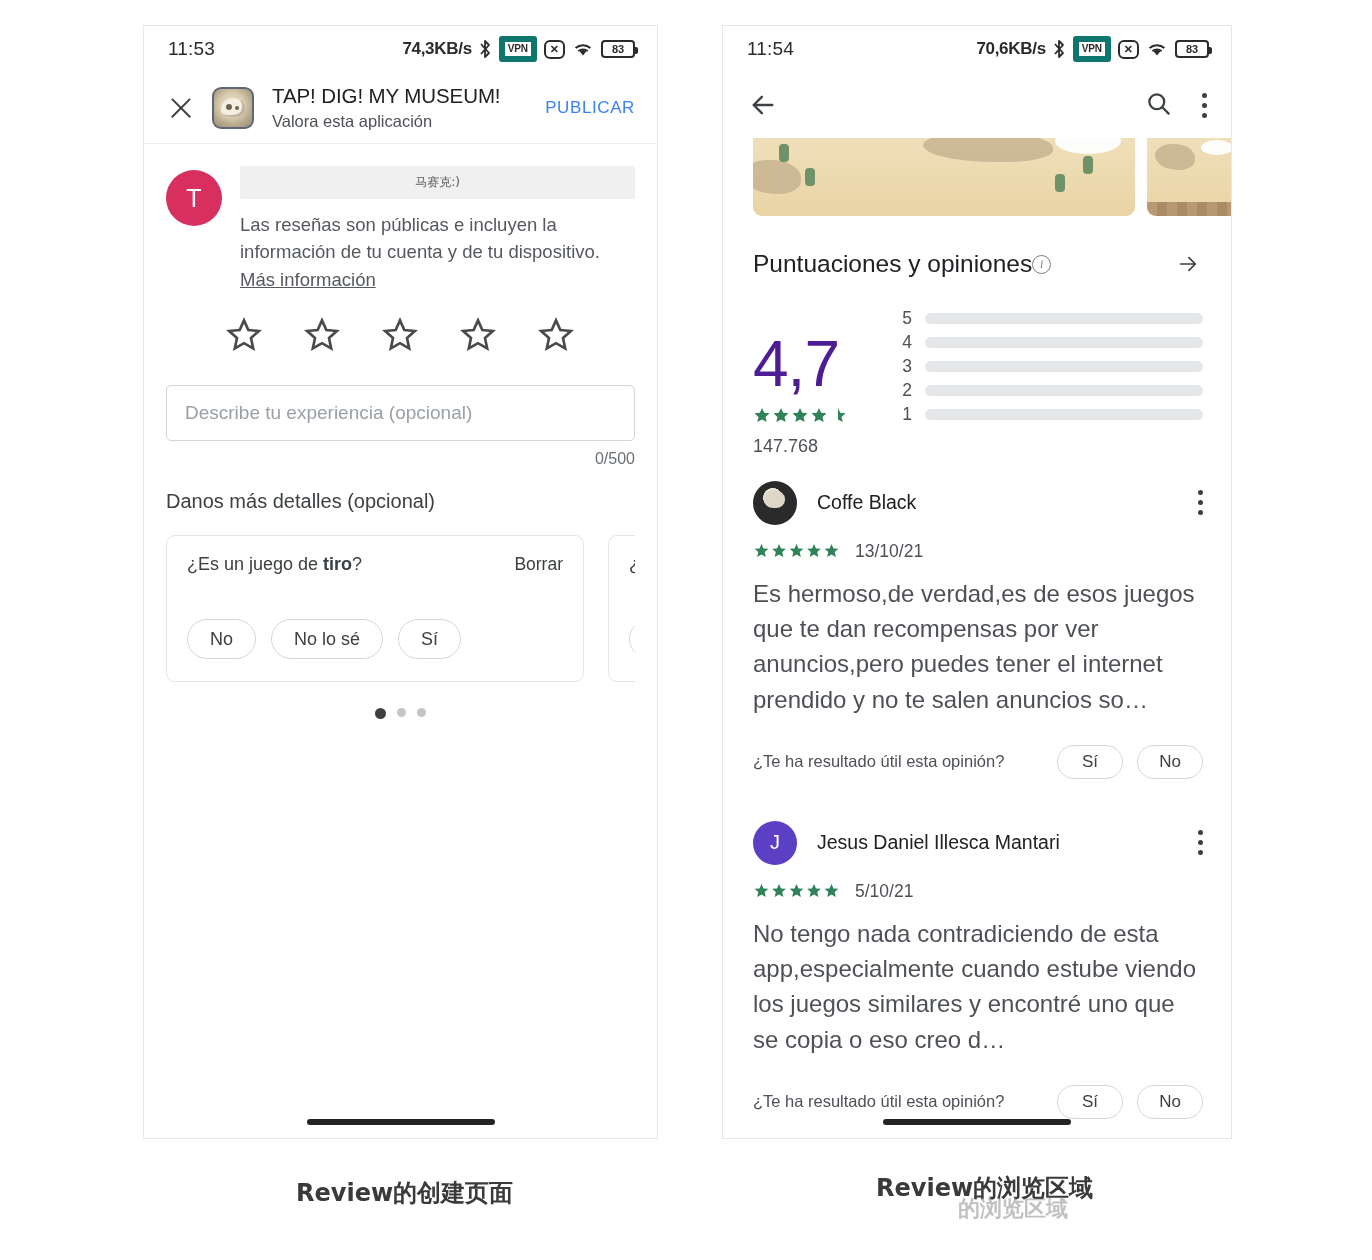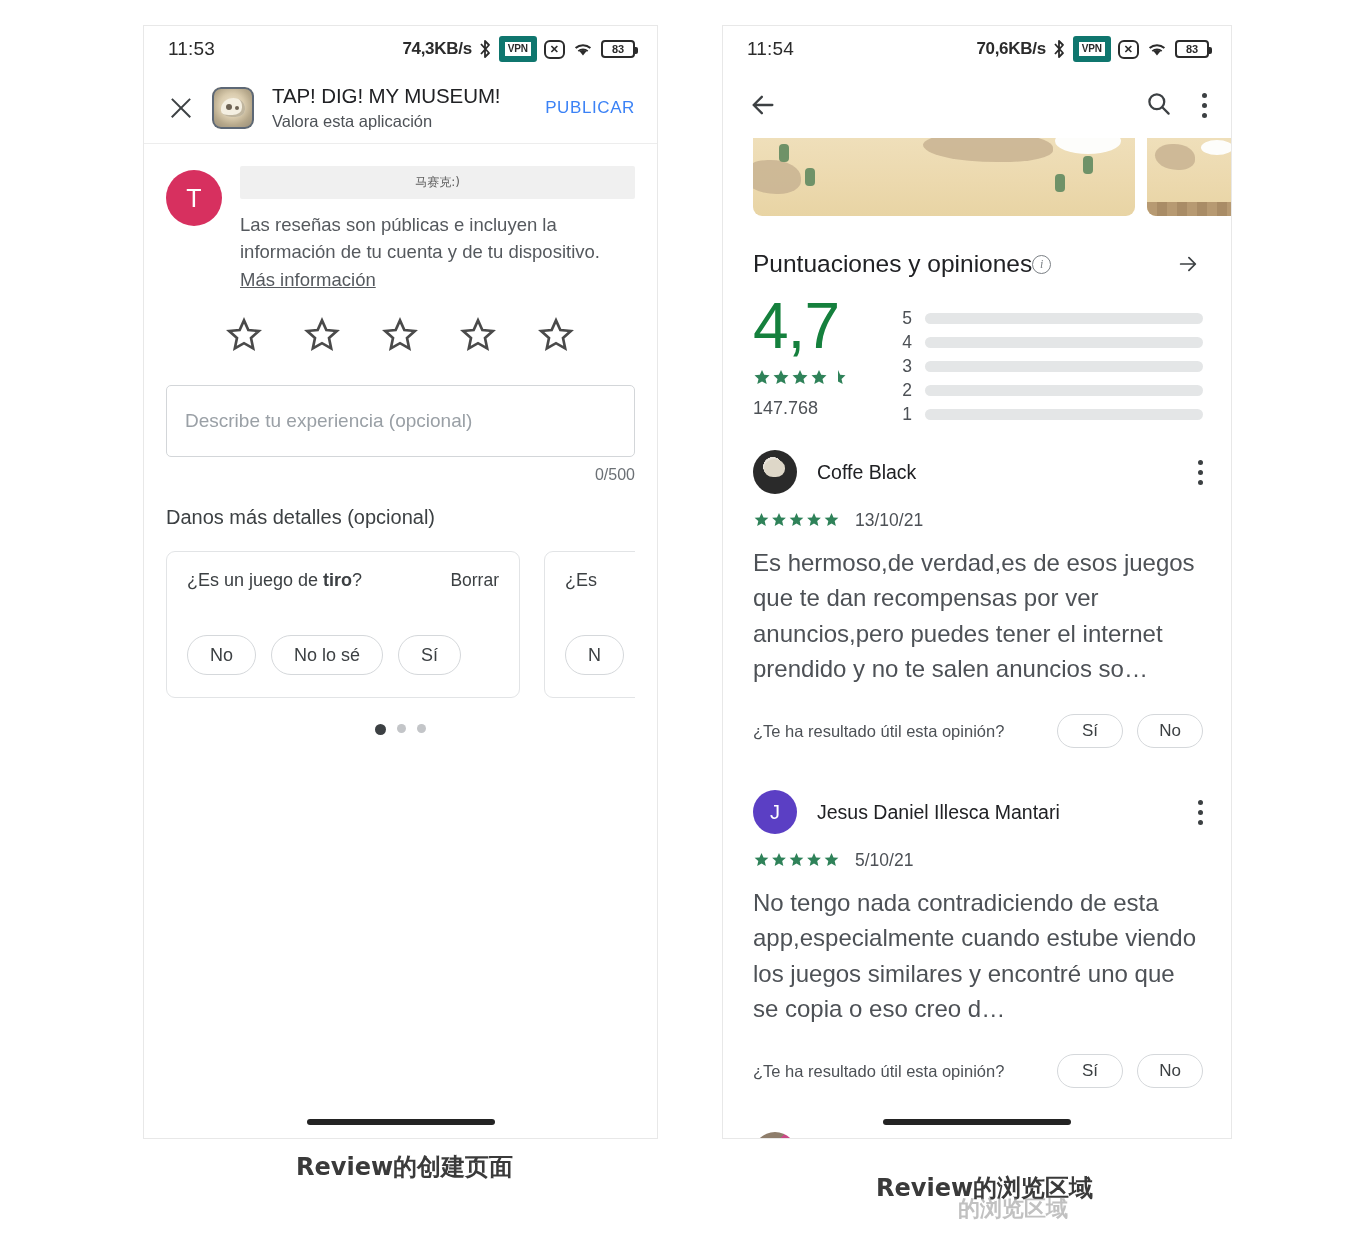--- a/index.html
+++ b/index.html
@@ -183,21 +183,21 @@
 
   .star-row {
     display: flex;
     gap: 38px;
     padding: 22px 0 0 58px;
   }
   .star-empty { width: 40px; height: 40px; }
 
   .exp-input {
     margin-top: 30px;
-    height: 72px;
+    height: 56px;
     border: 1px solid #d3d6d9;
     border-radius: 5px;
     display: flex;
     align-items: center;
     padding: 0 18px;
     font-size: 19px;
     color: #9aa0a6;
   }
   .counter {
     text-align: right;
@@ -216,21 +216,21 @@
     display: flex;
     gap: 24px;
     margin-top: 22px;
     overflow: hidden;
   }
   .qcard {
     border: 1px solid #e2e4e6;
     border-radius: 9px;
     padding: 18px 20px 22px 20px;
     flex: 0 0 auto;
-    width: 354px;
+    width: 418px;
     background: #fff;
   }
   .qcard.partial { width: 150px; overflow: hidden; }
   .qcard-head {
     display: flex;
     justify-content: space-between;
     align-items: baseline;
     gap: 12px;
   }
   .qtext { font-size: 18px; color: #3c4043; white-space: nowrap; }
@@ -332,23 +332,24 @@
   .arrow-right { width: 30px; height: 22px; margin-left: auto; }
 
   .score-area {
     display: flex;
     padding: 18px 28px 0 30px;
     gap: 26px;
   }
   .score-left { width: 122px; flex: 0 0 auto; text-align: left; }
   .big-score {
     font-size: 64px;
-    color: #15803d;
+    color: #4c1d95;
     line-height: .95;
     letter-spacing: -1px;
+    margin-top: 38px;
   }
   .mini-stars { margin-top: 12px; line-height: 1; }
   .rating-count {
     font-size: 18px;
     color: #4d5156;
     margin-top: 7px;
   }
   .bars { flex: 1 1 auto; padding-top: 10px; }
   .bar-row {
     display: flex;
@@ -461,21 +462,21 @@
 
   
   .caption {
     position: absolute;
     font-size: 24px;
     font-weight: 700;
     color: #3a3a3a;
     font-family: "DejaVu Sans", sans-serif;
     white-space: nowrap;
   }
-  #caption-left  { left: 296px; top: 1151px; }
+  #caption-left  { left: 296px; top: 1177px; }
   #caption-right { left: 876px; top: 1172px; }
   .watermark {
     position: absolute;
     left: 958px; top: 1194px;
     font-size: 22px;
     font-weight: 700;
     color: #8f8f8f;
     opacity: .55;
     font-family: "DejaVu Sans", sans-serif;
     white-space: nowrap;

